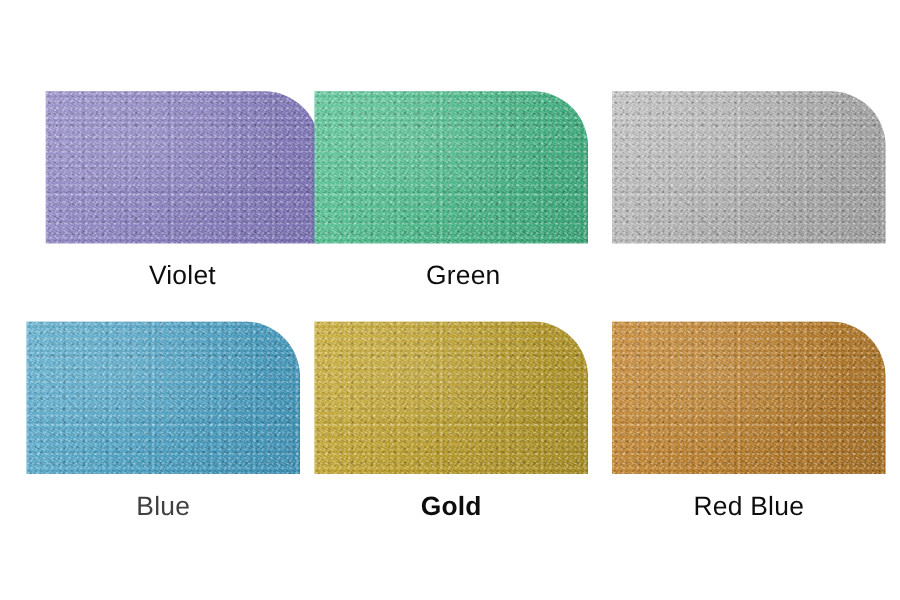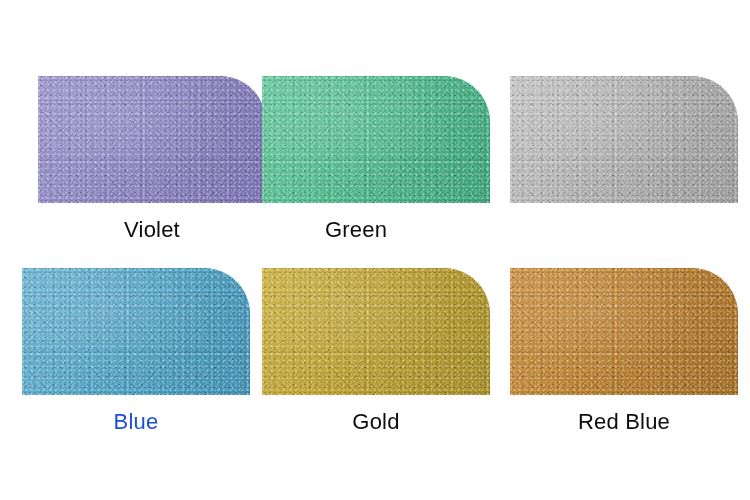--- a/index.html
+++ b/index.html
@@ -92,21 +92,21 @@
   <div class="swatch-cell" style="left: 22px; top: 76px; width: 228px; padding-left: 16px;">
     <div class="swatch-chip" style="width: 228px; height: 127px; border-top-right-radius: 46px; background-color: rgb(143, 134, 200); background-image: linear-gradient(118deg, rgb(163, 155, 214) 0%, rgb(143, 134, 200) 45%, rgb(122, 112, 182) 100%);">
       <div class="grain-c"></div>
       <div class="grain-a"></div>
       <div class="grain-b"></div>
       <div class="sheen"></div>
     </div>
     <div class="swatch-label" style="color: rgb(13, 13, 13);">Violet</div>
   </div>
 
-  <div class="swatch-cell" style="left: 262px; top: 76px; width: 188px;">
+  <div class="swatch-cell" style="left: 262px; top: 76px; width: 248px;">
     <div class="swatch-chip" style="width: 228px; height: 127px; border-top-right-radius: 46px; background-color: rgb(77, 192, 142); background-image: linear-gradient(118deg, rgb(104, 210, 164) 0%, rgb(77, 192, 142) 45%, rgb(54, 168, 119) 100%);">
       <div class="grain-c"></div>
       <div class="grain-a"></div>
       <div class="grain-b"></div>
       <div class="sheen"></div>
     </div>
     <div class="swatch-label" style="color: rgb(13, 13, 13);">Green</div>
   </div>
 
   <div class="swatch-cell" style="left: 510px; top: 76px; width: 228px;">
@@ -118,31 +118,31 @@
     </div>
   </div>
 
   <div class="swatch-cell" style="left: 22px; top: 268px; width: 228px;">
     <div class="swatch-chip" style="width: 228px; height: 127px; border-top-right-radius: 46px; background-color: rgb(80, 168, 204); background-image: linear-gradient(118deg, rgb(109, 188, 219) 0%, rgb(80, 168, 204) 45%, rgb(58, 146, 184) 100%);">
       <div class="grain-c"></div>
       <div class="grain-a"></div>
       <div class="grain-b"></div>
       <div class="sheen"></div>
     </div>
-    <div class="swatch-label" style="color: #1d4ed8;">Blue</div>
+    <div class="swatch-label" style="color: #404040;">Blue</div>
   </div>
 
   <div class="swatch-cell" style="left: 262px; top: 268px; width: 228px;">
     <div class="swatch-chip" style="width: 228px; height: 127px; border-top-right-radius: 46px; background-color: rgb(194, 163, 43); background-image: linear-gradient(118deg, rgb(214, 185, 66) 0%, rgb(194, 163, 43) 45%, rgb(169, 141, 30) 100%);">
       <div class="grain-c"></div>
       <div class="grain-a"></div>
       <div class="grain-b"></div>
       <div class="sheen"></div>
     </div>
-    <div class="swatch-label" style="color: rgb(13, 13, 13);">Gold</div>
+    <div class="swatch-label" style="color: rgb(13, 13, 13); font-weight: bold;">Gold</div>
   </div>
 
   <div class="swatch-cell" style="left: 510px; top: 268px; width: 228px;">
     <div class="swatch-chip" style="width: 228px; height: 127px; border-top-right-radius: 46px; background-color: rgb(192, 129, 42); background-image: linear-gradient(118deg, rgb(212, 150, 65) 0%, rgb(192, 129, 42) 45%, rgb(166, 108, 29) 100%);">
       <div class="grain-c"></div>
       <div class="grain-a"></div>
       <div class="grain-b"></div>
       <div class="sheen"></div>
     </div>
     <div class="swatch-label" style="color: rgb(13, 13, 13);">Red Blue</div>

